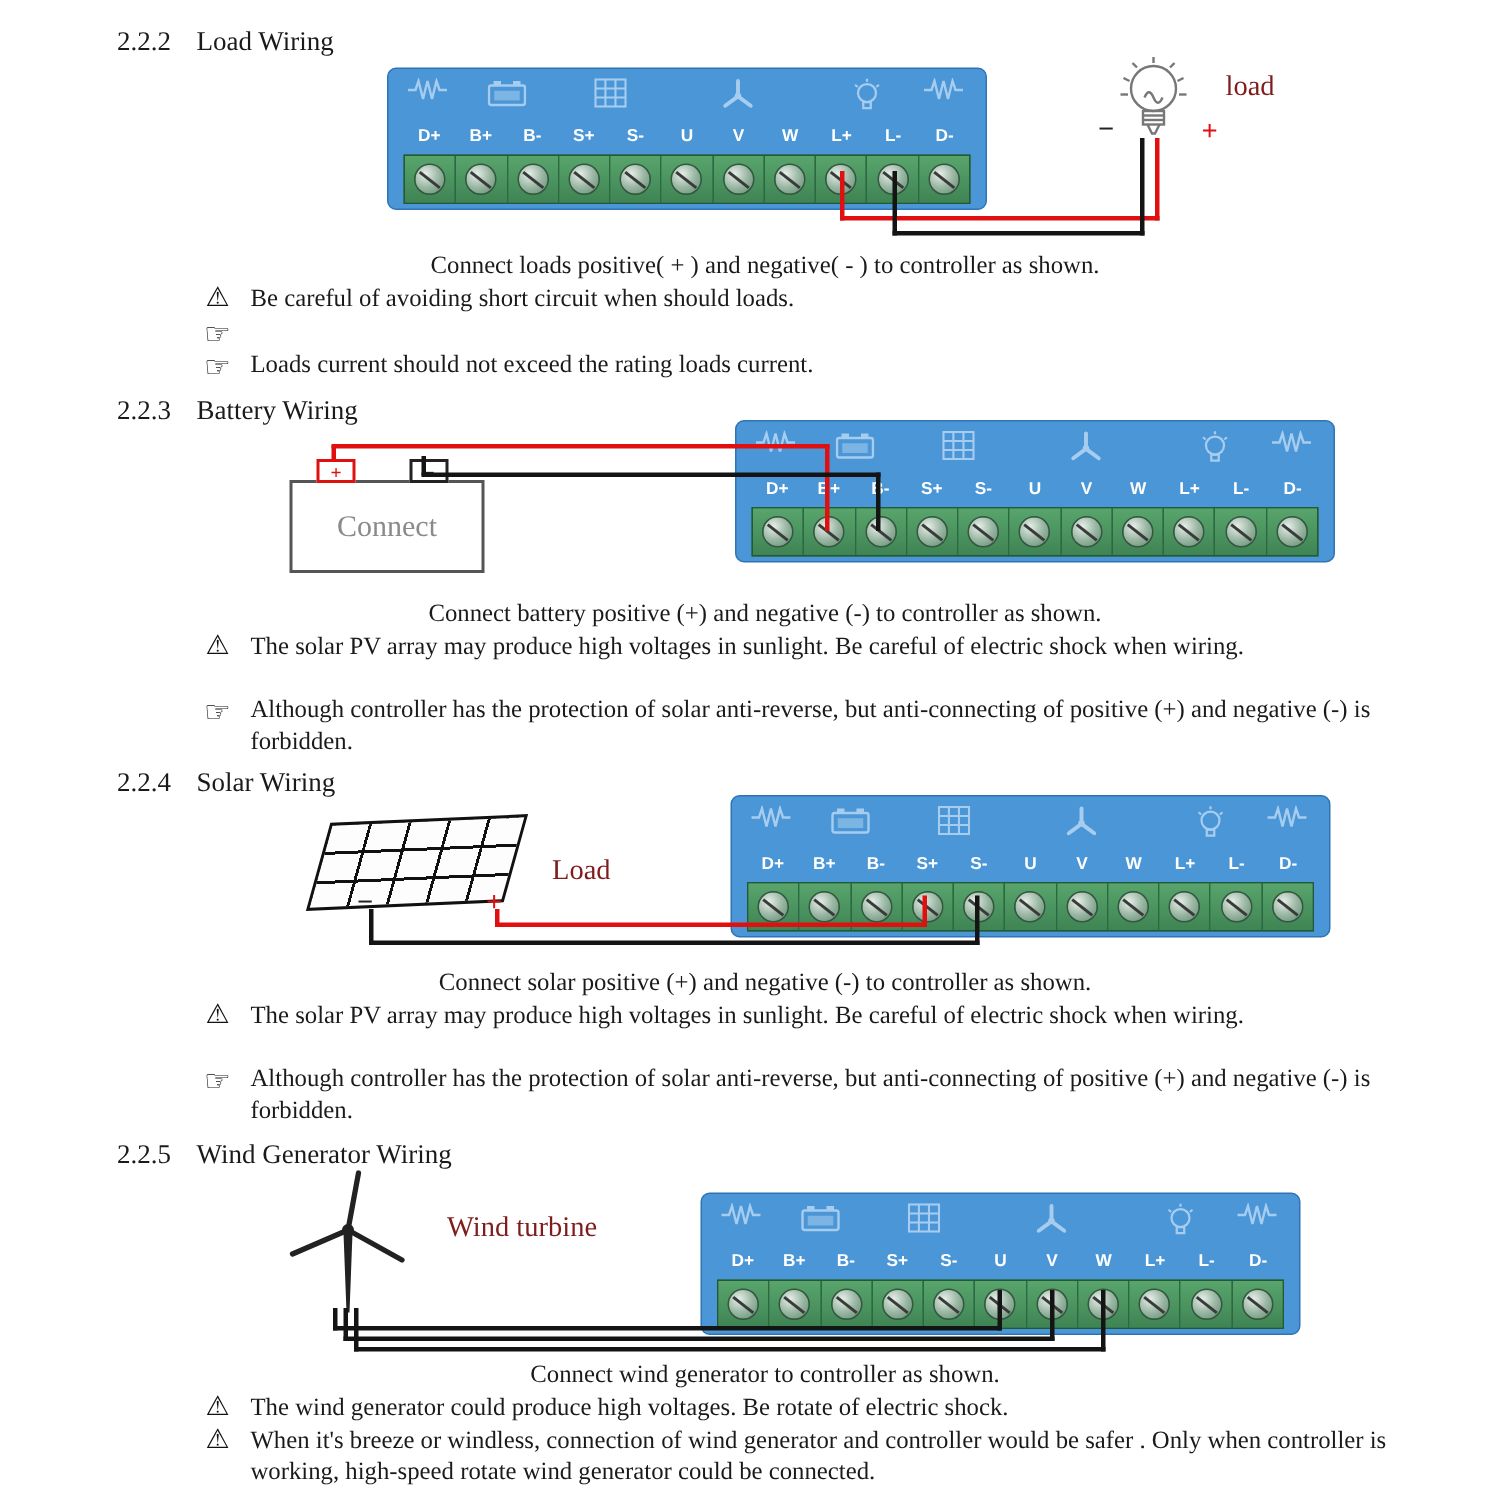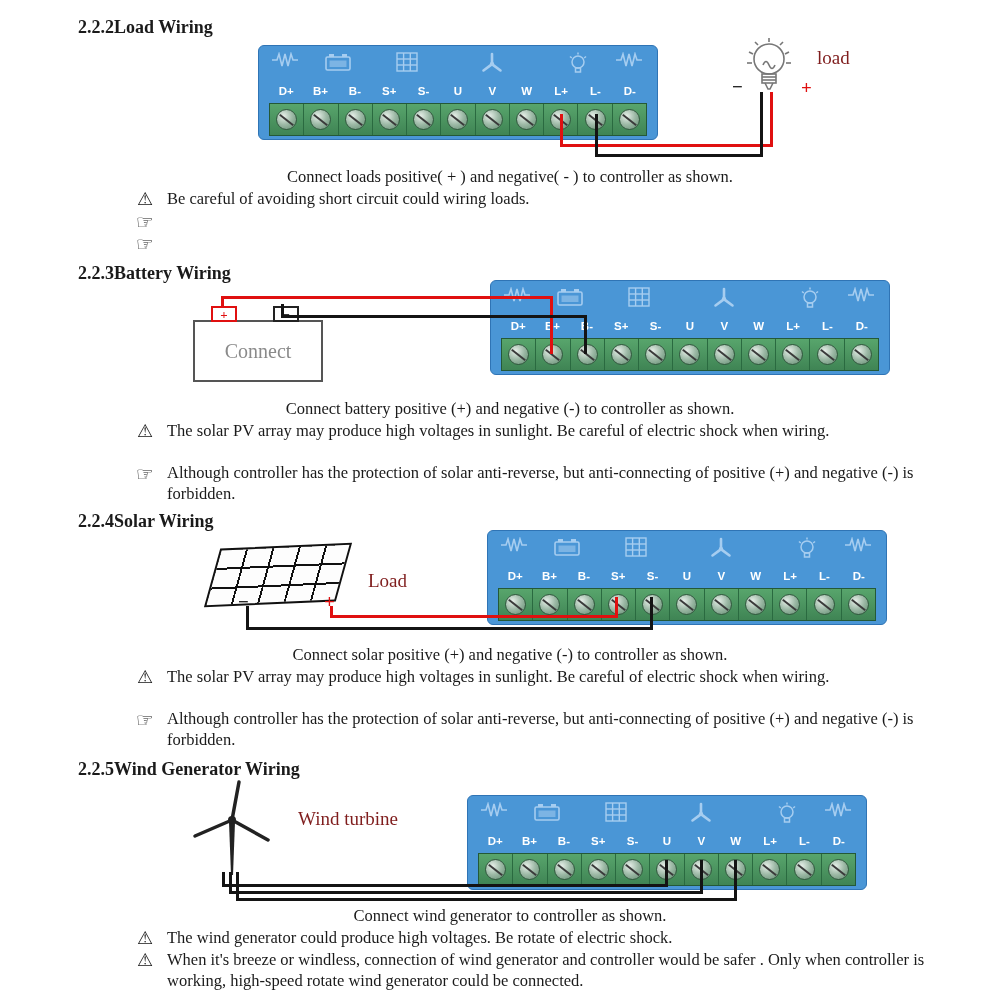--- a/index.html
+++ b/index.html
@@ -1,20 +1,20 @@
 <!DOCTYPE html>
 <html><head>
 <meta charset="utf-8">
 <style>
   * { margin:0; padding:0; box-sizing:border-box; }
   html,body { width:1000px; height:1000px; background:#fff; }
   body { font-family:"Liberation Serif", serif; color:#1a1a1a; position:relative; overflow:hidden; }
 
   
-  .heading { position:absolute; font-weight:bold; font-size:18px; display:flex; white-space:nowrap; }
+  .heading { position:absolute; font-weight:normal; font-size:18px; display:flex; gap:17px; white-space:nowrap; }
 
   
   .caption { position:absolute; left:0; width:1000px; text-align:center; font-size:16.5px;padding-left:20px; }
   .note { position:absolute; left:133px; display:flex; gap:10px; font-size:16.5px; line-height:1.26; align-items:flex-start; }
   .nicon { flex:0 0 24px; text-align:center; font-size:18px; line-height:1.15; font-family:"DejaVu Sans", sans-serif; color:#111; }
   .nicon.hand { font-size:20px; }
   .ntext { width:770px; }
 
   
   .devlabel { position:absolute; color:#7f1d1d; font-size:19px; white-space:nowrap; }
@@ -196,27 +196,28 @@
 <div class="wire pos" style="left:560px; top:144px; width:213px; height:3px"></div>
 <div class="wire pos" style="left:560px; top:114px; width:3px; height:33px"></div>
 <div class="wire pos" style="left:770px; top:92px; width:3px; height:55px"></div>
 <div class="wire neg" style="left:595px; top:154px; width:168px; height:3px"></div>
 <div class="wire neg" style="left:595px; top:114px; width:3px; height:43px"></div>
 <div class="wire neg" style="left:760px; top:92px; width:3px; height:65px"></div>
 
 <div class="caption" style="top:167px">Connect loads positive( + ) and negative( - ) to controller as shown.</div>
 <div class="note" style="top:189px">
   <span class="nicon">⚠</span>
-  <span class="ntext">Be careful of avoiding short circuit could wiring loads.</span>
+  <span class="ntext">Be careful of avoiding short circuit when should loads.</span>
 </div>
 <div class="note" style="top:211px">
   <span class="nicon hand">☞</span>
 </div>
 <div class="note" style="top:233px">
   <span class="nicon hand">☞</span>
+  <span class="ntext">Loads current should not exceed the rating loads current.</span>
 </div>
 
 <div class="heading" style="left:78px; top:263px">
   <span>2.2.3</span>
   <span>Battery Wiring</span>
 </div>
 
 <div class="battery-box">
   <span class="batt-term p">+</span>
   <span class="batt-term m">−</span>

